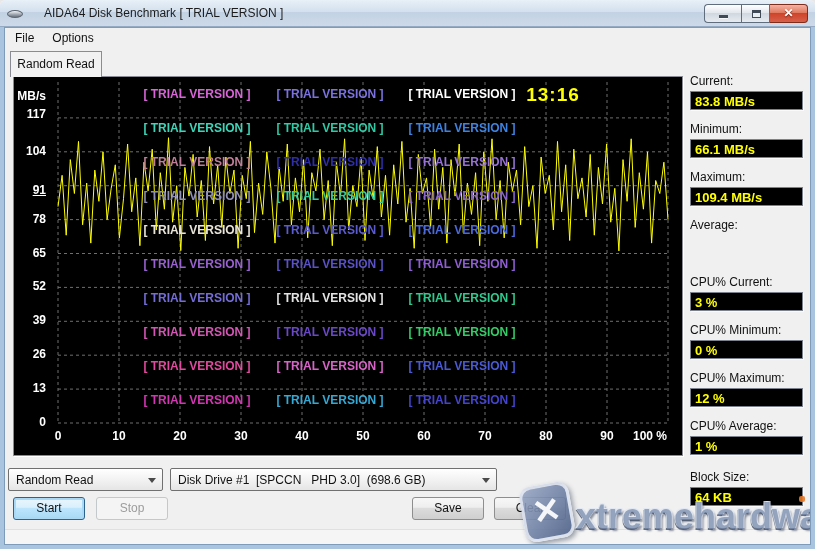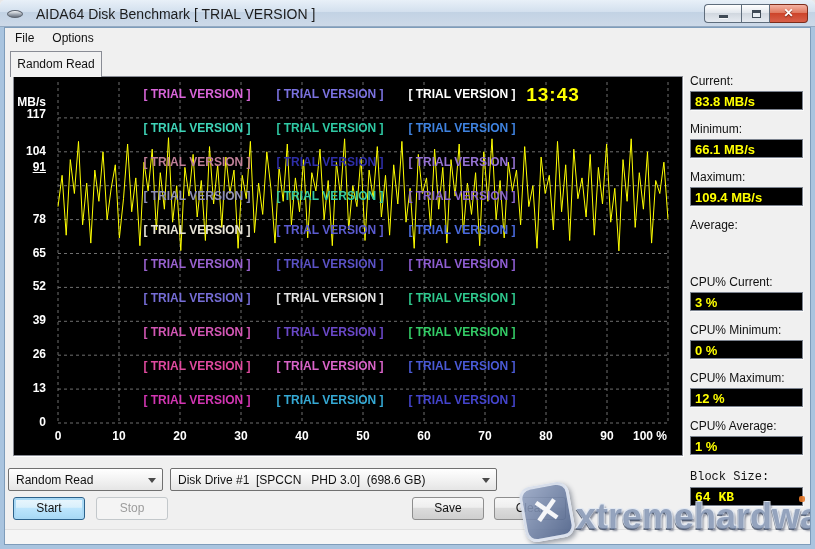--- a/index.html
+++ b/index.html
@@ -10,21 +10,21 @@
             border-radius:5px 5px 0 0; overflow:hidden; }
 
   
   .titlebar { position:absolute; left:0; top:0; width:815px; height:27px;
     background:linear-gradient(#e8f0f8 0%, #d3e0ee 45%, #c2d2e4 46%, #cdd9e8 100%);
     border-bottom:1px solid #94aac2; border-radius:5px 5px 0 0; }
   .title-icon { position:absolute; left:7px; top:7px; width:16px; height:13px; }
   .title-icon .saucer { position:absolute; left:0; top:3px; width:16px; height:8px;
     border-radius:50%; background:linear-gradient(#f4f6f8, #9aa2ad 60%, #6c7480);
     border:1px solid #5d6570; }
-  .title-text { position:absolute; left:36px; top:6px; font-size:14px; color:#1c1c1c; }
+  .title-text { position:absolute; left:44px; top:6px; font-size:12px; color:#1c1c1c; }
   .winbtns { position:absolute; right:7px; top:4px; height:19px; display:flex; }
   .winbtn { height:19px; border:1px solid #5f6d7c; background:linear-gradient(#ffffff,#e3e8ee 45%,#cfd6de 46%,#e6ebf1);
     position:relative; cursor:default; }
   .winbtn.min { width:37px; border-radius:4px 0 0 4px; border-right:none; }
   .winbtn.max { width:29px; }
   .winbtn.close { width:38px; border-radius:0 4px 4px 0; border-left:none;
     background:linear-gradient(#f5b3a4,#e07a61 45%,#cc4228 46%,#d8604a); border-color:#7c2d1c; }
   .glyph-min { position:absolute; left:50%; bottom:4px; width:9px; height:3px; margin-left:-4px;
     background:#3f4a56; box-shadow:0 1px 0 rgba(255,255,255,.7); }
   .glyph-max { position:absolute; left:50%; top:5px; width:9px; height:8px; margin-left:-4px;
@@ -150,30 +150,30 @@
         <line x1="227" y1="5" x2="227" y2="346" stroke="#6f6f6f" stroke-width="1" stroke-dasharray="3,3"></line>
         <line x1="288" y1="5" x2="288" y2="346" stroke="#6f6f6f" stroke-width="1" stroke-dasharray="3,3"></line>
         <line x1="349" y1="5" x2="349" y2="346" stroke="#6f6f6f" stroke-width="1" stroke-dasharray="3,3"></line>
         <line x1="410" y1="5" x2="410" y2="346" stroke="#6f6f6f" stroke-width="1" stroke-dasharray="3,3"></line>
         <line x1="471" y1="5" x2="471" y2="346" stroke="#6f6f6f" stroke-width="1" stroke-dasharray="3,3"></line>
         <line x1="532" y1="5" x2="532" y2="346" stroke="#6f6f6f" stroke-width="1" stroke-dasharray="3,3"></line>
         <line x1="593" y1="5" x2="593" y2="346" stroke="#6f6f6f" stroke-width="1" stroke-dasharray="3,3"></line>
         <line x1="654" y1="5" x2="654" y2="346" stroke="#6f6f6f" stroke-width="1" stroke-dasharray="3,3"></line>
         <polyline points="44.0,129.6 48.1,98.3 52.2,158.2 56.3,82.6 60.4,116.5 64.5,64.4 68.6,147.8 72.7,106.1 76.8,166.1 80.8,93.1 84.9,124.3 89.0,74.8 93.1,142.6 97.2,111.3 101.3,87.8 105.4,160.9 109.5,121.7 113.6,67.0 117.7,134.8 121.8,100.9 125.9,168.7 130.0,85.2 134.1,113.9 138.2,72.2 142.3,153.0 146.3,95.7 150.4,132.2 154.5,60.7 158.6,145.2 162.7,108.7 166.8,173.6 170.9,90.4 175.0,119.1 179.1,77.4 183.2,140.0 187.3,103.5 191.4,163.5 195.5,69.6 199.6,127.0 203.7,87.8 207.8,150.4 211.9,80.0 215.9,116.5 220.0,93.1 224.1,171.3 228.2,98.3 232.3,121.7 236.4,64.4 240.5,155.6 244.6,106.1 248.7,137.4 252.8,74.8 256.9,111.3 261.0,166.1 265.1,90.4 269.2,124.3 273.3,67.0 277.4,147.8 281.4,100.9 285.5,134.8 289.6,82.6 293.7,160.9 297.8,95.7 301.9,113.9 306.0,72.2 310.1,142.6 314.2,103.5 318.3,168.7 322.4,85.2 326.5,119.1 330.6,61.8 334.7,153.0 338.8,108.7 342.9,129.6 347.0,80.0 351.0,163.5 355.1,93.1 359.2,121.7 363.3,69.6 367.4,140.0 371.5,98.3 375.6,158.2 379.7,87.8 383.8,127.0 387.9,64.4 392.0,145.2 396.1,111.3 400.2,171.3 404.3,77.4 408.4,116.5 412.5,100.9 416.6,150.4 420.6,72.2 424.7,132.2 428.8,90.4 432.9,166.1 437.0,82.6 441.1,119.1 445.2,67.0 449.3,155.6 453.4,106.1 457.5,137.4 461.6,95.7 465.7,168.7 469.8,74.8 473.9,124.3 478.0,61.8 482.1,142.6 486.1,103.5 490.2,160.9 494.3,85.2 498.4,113.9 502.5,93.1 506.6,147.8 510.7,69.6 514.8,129.6 518.9,108.7 523.0,171.3 527.1,80.0 531.2,116.5 535.3,98.3 539.4,153.0 543.5,64.4 547.6,134.8 551.7,87.8 555.7,163.5 559.8,72.2 563.9,121.7 568.0,100.9 572.1,140.0 576.2,77.4 580.3,158.2 584.4,90.4 588.5,127.0 592.6,67.0 596.7,145.2 600.8,111.3 604.9,173.9 609.0,82.6 613.1,124.3 617.2,61.8 621.2,150.4 625.3,95.7 629.4,132.2 633.5,74.8 637.6,166.1 641.7,103.5 645.8,116.5 649.9,85.2 654.0,142.6" fill="none" stroke="#ffff00" stroke-width="1"></polyline>
       </svg>
-    <div class="clock">13:43</div>
-  <div class="axis-lab ylab" style="top: 18px;">MB/s</div>
+    <div class="clock">13:16</div>
+  <div class="axis-lab ylab" style="top: 12px;">MB/s</div>
       <div class="axis-lab ylab" style="top: 338px;">0</div>
       <div class="axis-lab ylab" style="top: 304.1px;">13</div>
       <div class="axis-lab ylab" style="top: 270.2px;">26</div>
       <div class="axis-lab ylab" style="top: 236.3px;">39</div>
       <div class="axis-lab ylab" style="top: 202.4px;">52</div>
       <div class="axis-lab ylab" style="top: 168.5px;">65</div>
       <div class="axis-lab ylab" style="top: 134.6px;">78</div>
-      <div class="axis-lab ylab" style="top: 83px; text-decoration: underline;">91</div>
+      <div class="axis-lab ylab" style="top: 106px; text-decoration: underline;">91</div>
       <div class="axis-lab ylab" style="top: 66.8px;">104</div>
       <div class="axis-lab ylab" style="top: 30px;">117</div>
       <div class="axis-lab xlab" style="left: 44px;">0</div>
       <div class="axis-lab xlab" style="left: 105px;">10</div>
       <div class="axis-lab xlab" style="left: 166px;">20</div>
       <div class="axis-lab xlab" style="left: 227px;">30</div>
       <div class="axis-lab xlab" style="left: 288px;">40</div>
       <div class="axis-lab xlab" style="left: 349px;">50</div>
       <div class="axis-lab xlab" style="left: 410px;">60</div>
       <div class="axis-lab xlab" style="left: 471px;">70</div>
@@ -237,21 +237,21 @@
         <div class="stat-box">0 %</div>
       </div>
       <div class="stat-group" style="top: 371px;">
         <div class="stat-label">CPU% Maximum:</div>
         <div class="stat-box">12 %</div>
       </div>
       <div class="stat-group" style="top: 419px;">
         <div class="stat-label">CPU% Average:</div>
         <div class="stat-box">1 %</div>
       </div>
-      <div class="stat-group" style="top: 470px; font-family: Liberation Mono, monospace;">
+      <div class="stat-group" style="top: 470px;">
         <div class="stat-label">Block Size:</div>
         <div class="stat-box">64 KB</div>
       </div>
     </div>
 
   <div class="combo benchmark">
     <span class="val">Random Read</span>
     <span class="dd"></span>
   </div>
   <div class="combo drive">

